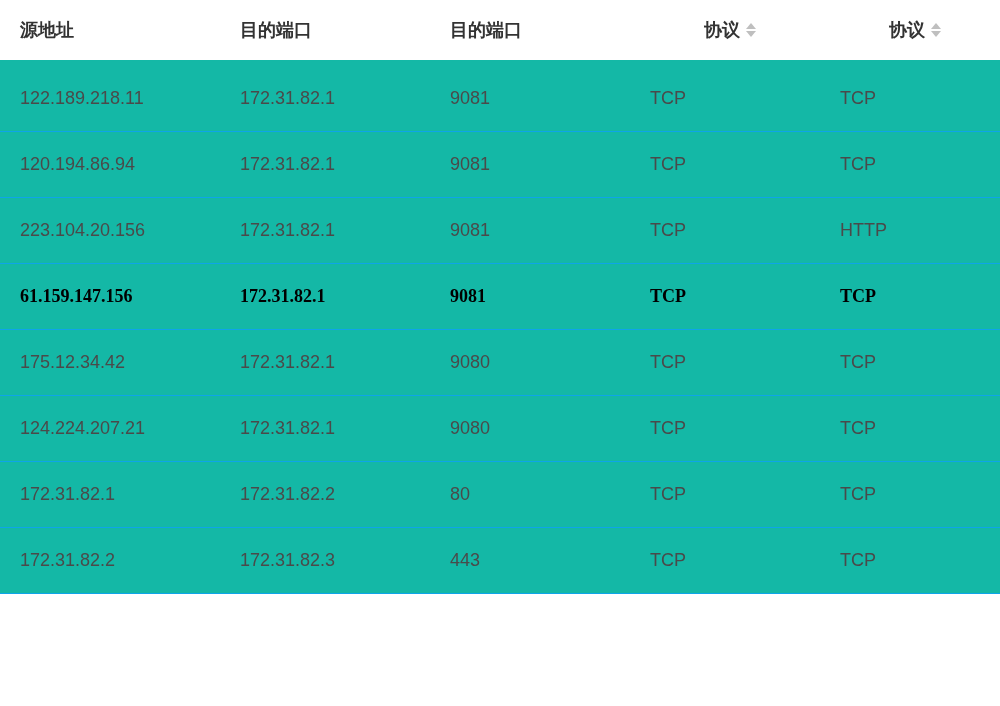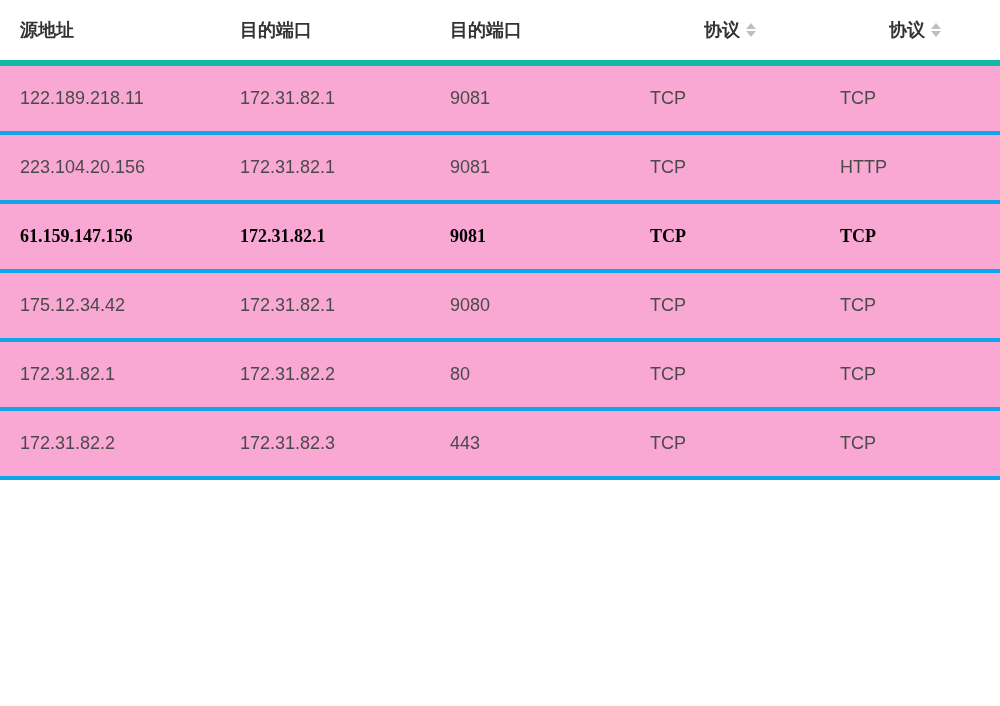--- a/index.html
+++ b/index.html
@@ -23,22 +23,22 @@
       border-bottom: 6px solid #14b8a6;
       background: #fff;
     }
     .table thead th.center {
       text-align: center;
     }
     .table tbody td {
       font-size: 18px;
       color: #4a4a4a;
       padding: 22px 10px 22px 20px;
-      border-bottom: 4px solid #0ea5e9;
-      background: #f9a8d4;
+      border-bottom: 1px solid #0ea5e9;
+      background: #14b8a6;
     }
     .table tbody td.center {
     }
     .table tbody tr.bold td {
       font-weight: bold;
       color: #000;
       font-family: Liberation Serif, serif;
     }
     .sort-header {
       display: inline-flex;
@@ -101,35 +101,49 @@
   </thead>
   <tbody>
       <tr>
         <td>122.189.218.11</td>
         <td>172.31.82.1</td>
         <td>9081</td>
         <td class="center">TCP</td>
         <td class="center">TCP</td>
       </tr>
       <tr>
+        <td>120.194.86.94</td>
+        <td>172.31.82.1</td>
+        <td>9081</td>
+        <td class="center">TCP</td>
+        <td class="center">TCP</td>
+      </tr>
+      <tr>
         <td>223.104.20.156</td>
         <td>172.31.82.1</td>
         <td>9081</td>
         <td class="center">TCP</td>
         <td class="center">HTTP</td>
       </tr>
       <tr class="bold">
         <td>61.159.147.156</td>
         <td>172.31.82.1</td>
         <td>9081</td>
         <td class="center">TCP</td>
         <td class="center">TCP</td>
       </tr>
       <tr>
         <td>175.12.34.42</td>
+        <td>172.31.82.1</td>
+        <td>9080</td>
+        <td class="center">TCP</td>
+        <td class="center">TCP</td>
+      </tr>
+      <tr>
+        <td>124.224.207.21</td>
         <td>172.31.82.1</td>
         <td>9080</td>
         <td class="center">TCP</td>
         <td class="center">TCP</td>
       </tr>
       <tr>
         <td>172.31.82.1</td>
         <td>172.31.82.2</td>
         <td>80</td>
         <td class="center">TCP</td>

